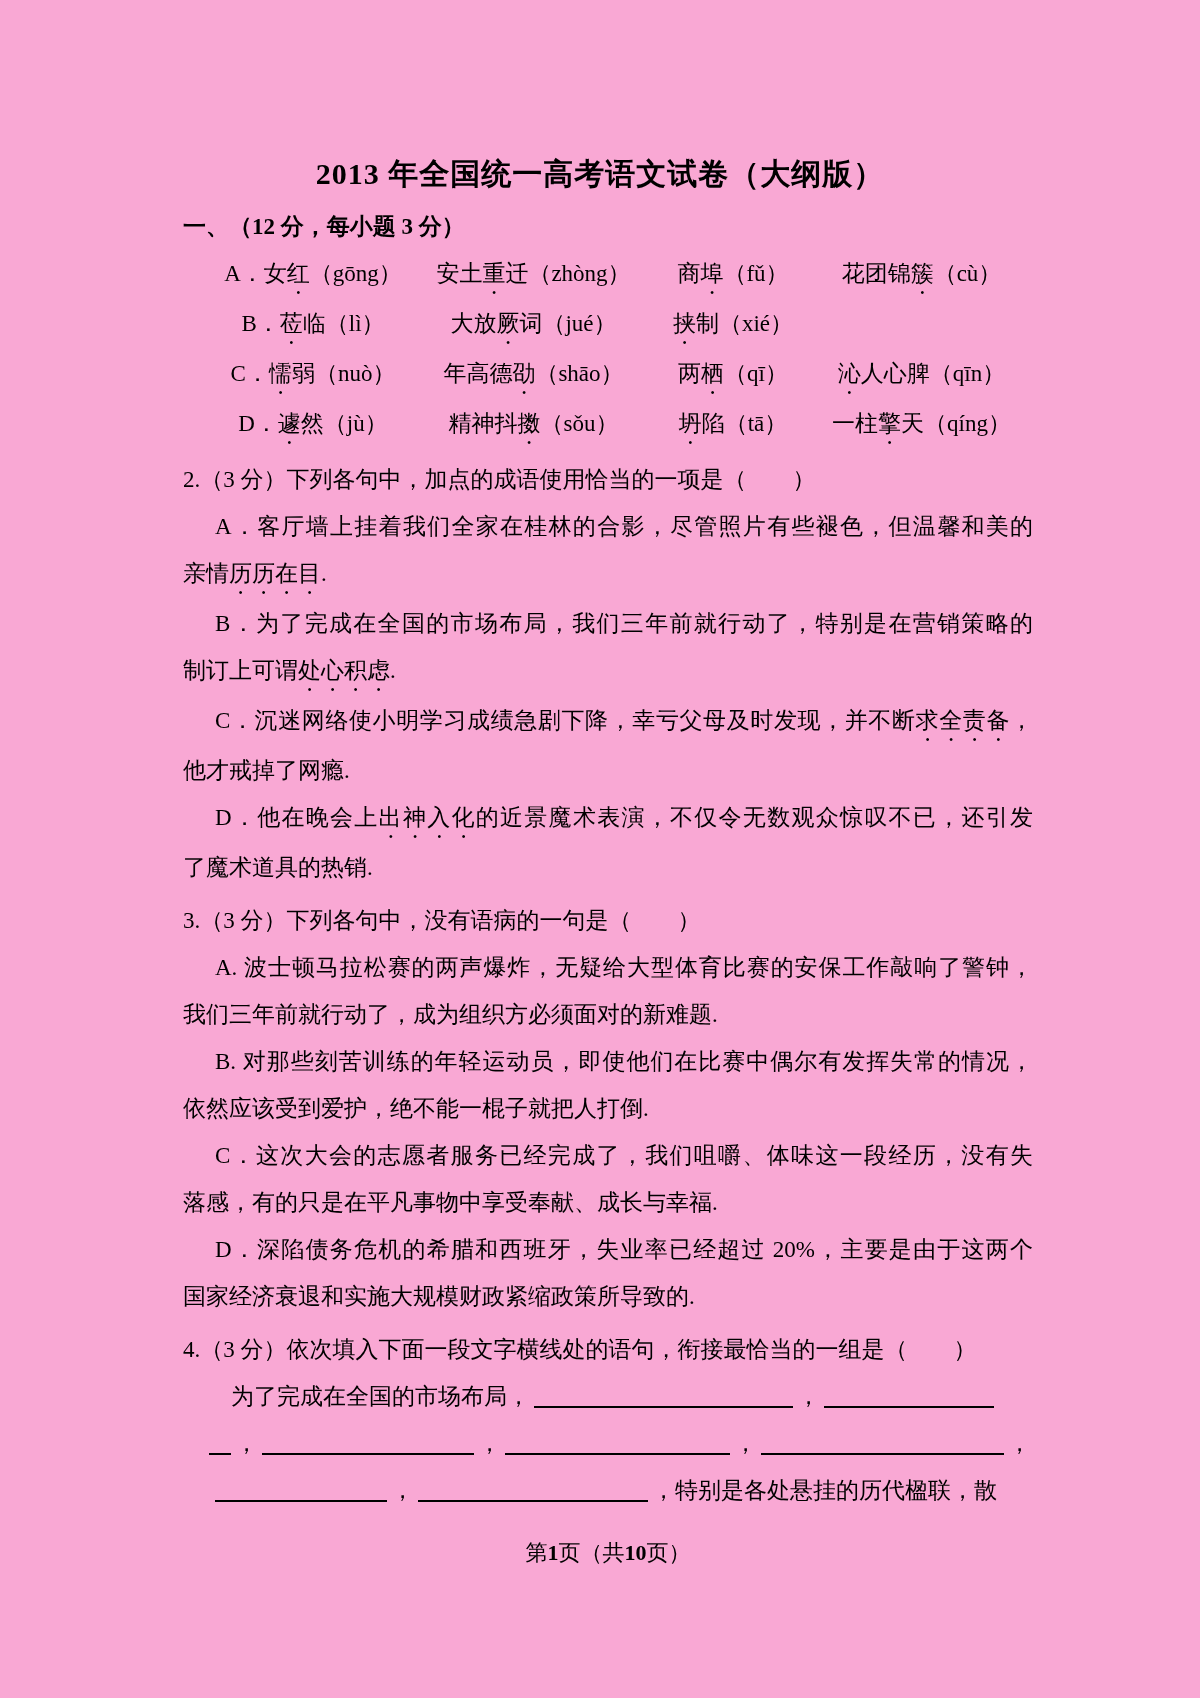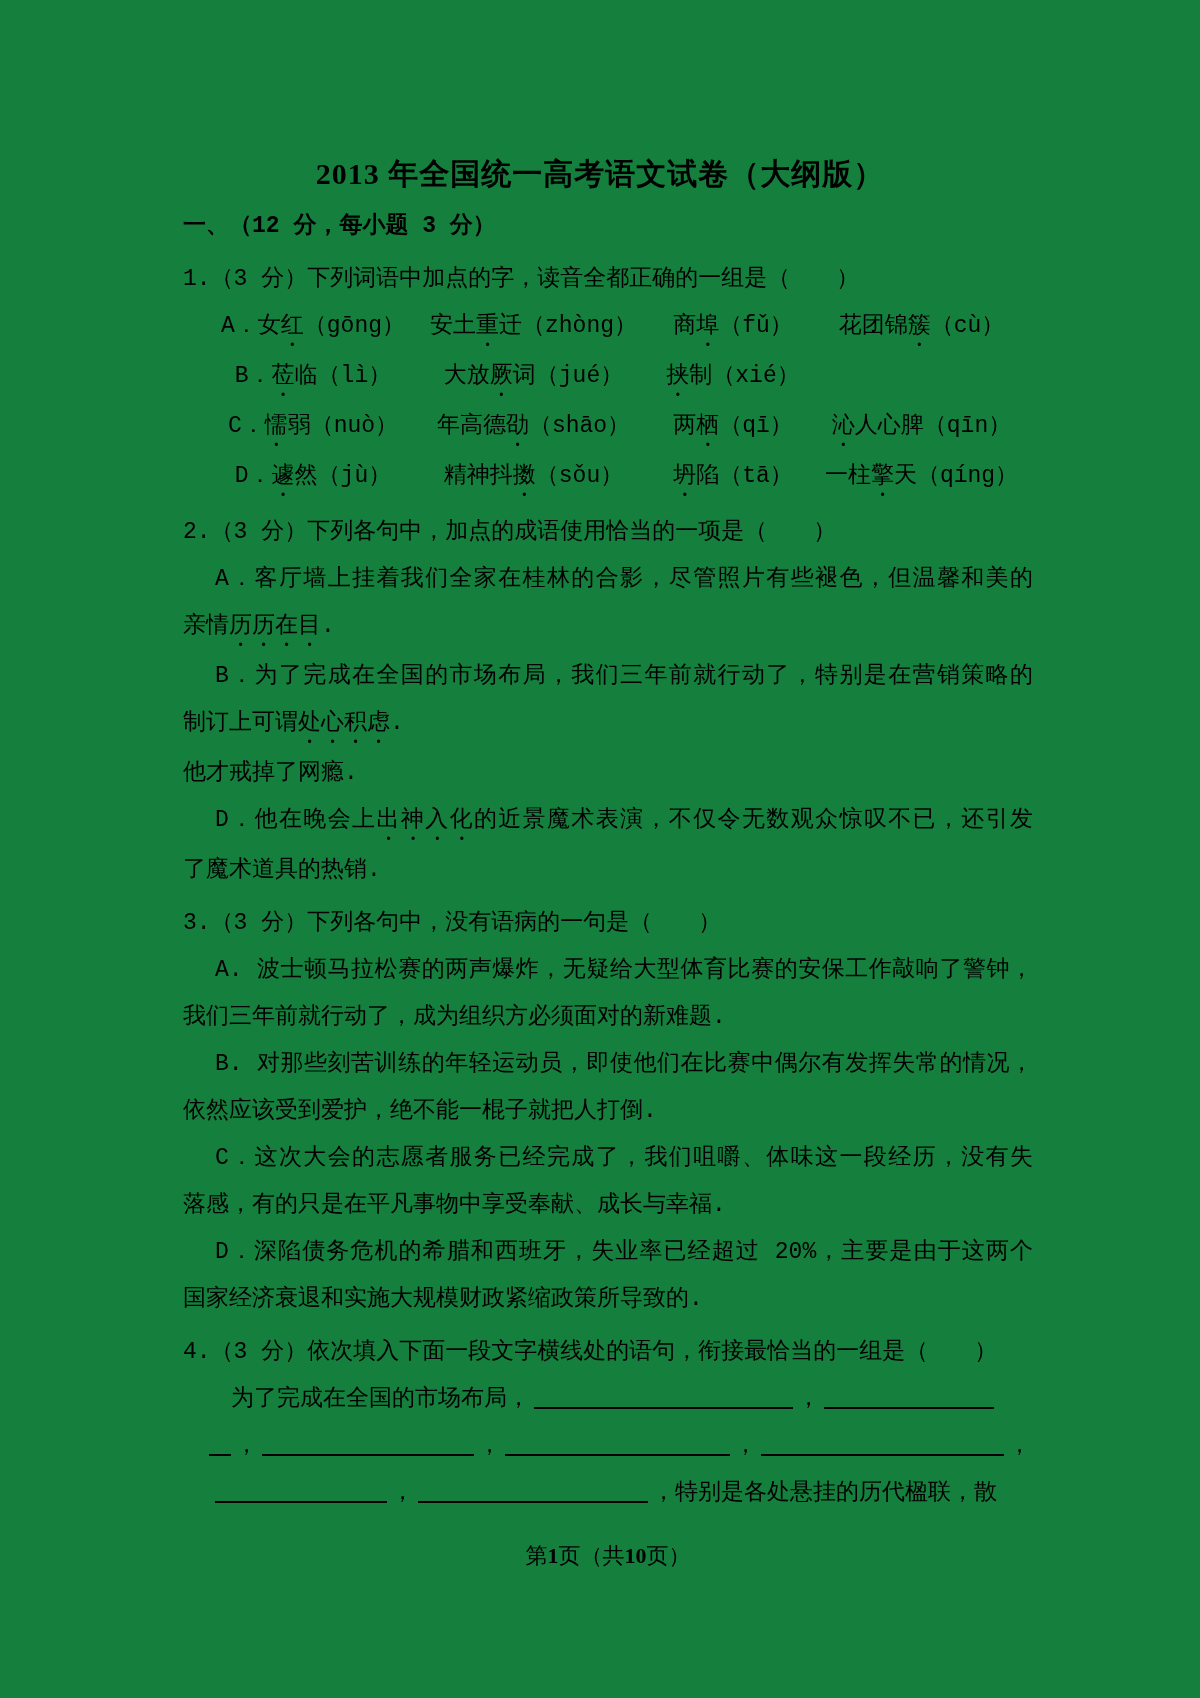--- a/index.html
+++ b/index.html
@@ -1,35 +1,35 @@
 <!DOCTYPE html>
 <html><head>
 <meta charset="utf-8">
 <style>
   html,body{margin:0;padding:0;background:#e8e8e8;}
   .page{
     position:relative;
     width:1200px;height:1698px;
-    background:#15803d;
+    background:#f9a8d4;
     font-family:"Liberation Serif","DejaVu Serif",serif;
     color:#000;
     overflow:hidden;
   }
   .doc-title{
     position:absolute;top:150px;left:0;width:1200px;
     text-align:center;
     font-size:30px;font-weight:bold;
     line-height:47px;
     letter-spacing:1px;
   }
   .content{
     position:absolute;left:183px;top:203px;width:850px;
     font-size:23px;line-height:47px;
   }
-  .line{min-height:47px;font-family:Liberation Mono, monospace;}
+  .line{min-height:47px;}
   .heading{font-weight:bold;}
   .stem{margin-top:6px;}
   .ind32{text-indent:32px;}
   .ind48{text-indent:48px;}
   .ind22{text-indent:22px;}
   .ind28{text-indent:28px;}
   .j{text-align:justify;text-align-last:justify;}
   .row4{
     display:grid;
     grid-template-columns:196px 245px 154px auto;
@@ -61,21 +61,20 @@
 <body>
 
 <div class="page">
 
   <div class="doc-title">2013 年全国统一高考语文试卷（大纲版）</div>
 
   <div class="content">
 
     <div class="line heading">一、（12 分，每小题 3 分）</div>
 
-    <div class="line stem">1.（3 分）下列词语中加点的字，读音全都正确的一组是（　　）</div>
 
     <div class="line row4">
       <span class="cell"><span>A．女</span><span class="em">红</span><span>（gōng）</span></span>
       <span class="cell"><span>安土</span><span class="em">重</span><span>迁（zhòng）</span></span>
       <span class="cell"><span>商</span><span class="em">埠</span><span>（fǔ）</span></span>
       <span class="cell"><span>花团锦</span><span class="em">簇</span><span>（cù）</span></span>
     </div>
     <div class="line row4">
       <span class="cell"><span>B．</span><span class="em">莅</span><span>临（lì）</span></span>
       <span class="cell"><span>大放</span><span class="em">厥</span><span>词（jué）</span></span>
@@ -93,20 +92,21 @@
       <span class="cell"><span class="em">坍</span><span>陷（tā）</span></span>
       <span class="cell"><span>一柱</span><span class="em">擎</span><span>天（qíng）</span></span>
     </div>
 
     <div class="line stem">2.（3 分）下列各句中，加点的成语使用恰当的一项是（　　）</div>
 
     <div class="line j ind32"><span>A．客厅墙上挂着我们全家在桂林的合影，尽管照片有些褪色，但温馨和美的</span></div>
     <div class="line"><span>亲情</span><span class="em">历历在目</span><span>.</span></div>
     <div class="line j ind32"><span>B．为了完成在全国的市场布局，我们三年前就行动了，特别是在营销策略的</span></div>
     <div class="line"><span>制订上可谓</span><span class="em">处心积虑</span><span>.</span></div>
+    <div class="line j ind32"><span>C．沉迷网络使小明学习成绩急剧下降，幸亏父母及时发现，并不断</span><span class="em">求全责备</span><span>，</span></div>
     <div class="line"><span>他才戒掉了网瘾.</span></div>
     <div class="line j ind32"><span>D．他在晚会上</span><span class="em">出神入化</span><span>的近景魔术表演，不仅令无数观众惊叹不已，还引发</span></div>
     <div class="line"><span>了魔术道具的热销.</span></div>
 
     <div class="line stem">3.（3 分）下列各句中，没有语病的一句是（　　）</div>
 
     <div class="line j ind32"><span>A. 波士顿马拉松赛的两声爆炸，无疑给大型体育比赛的安保工作敲响了警钟，</span></div>
     <div class="line"><span>我们三年前就行动了，成为组织方必须面对的新难题.</span></div>
     <div class="line j ind32"><span>B. 对那些刻苦训练的年轻运动员，即使他们在比赛中偶尔有发挥失常的情况，</span></div>
     <div class="line"><span>依然应该受到爱护，绝不能一棍子就把人打倒.</span></div>

